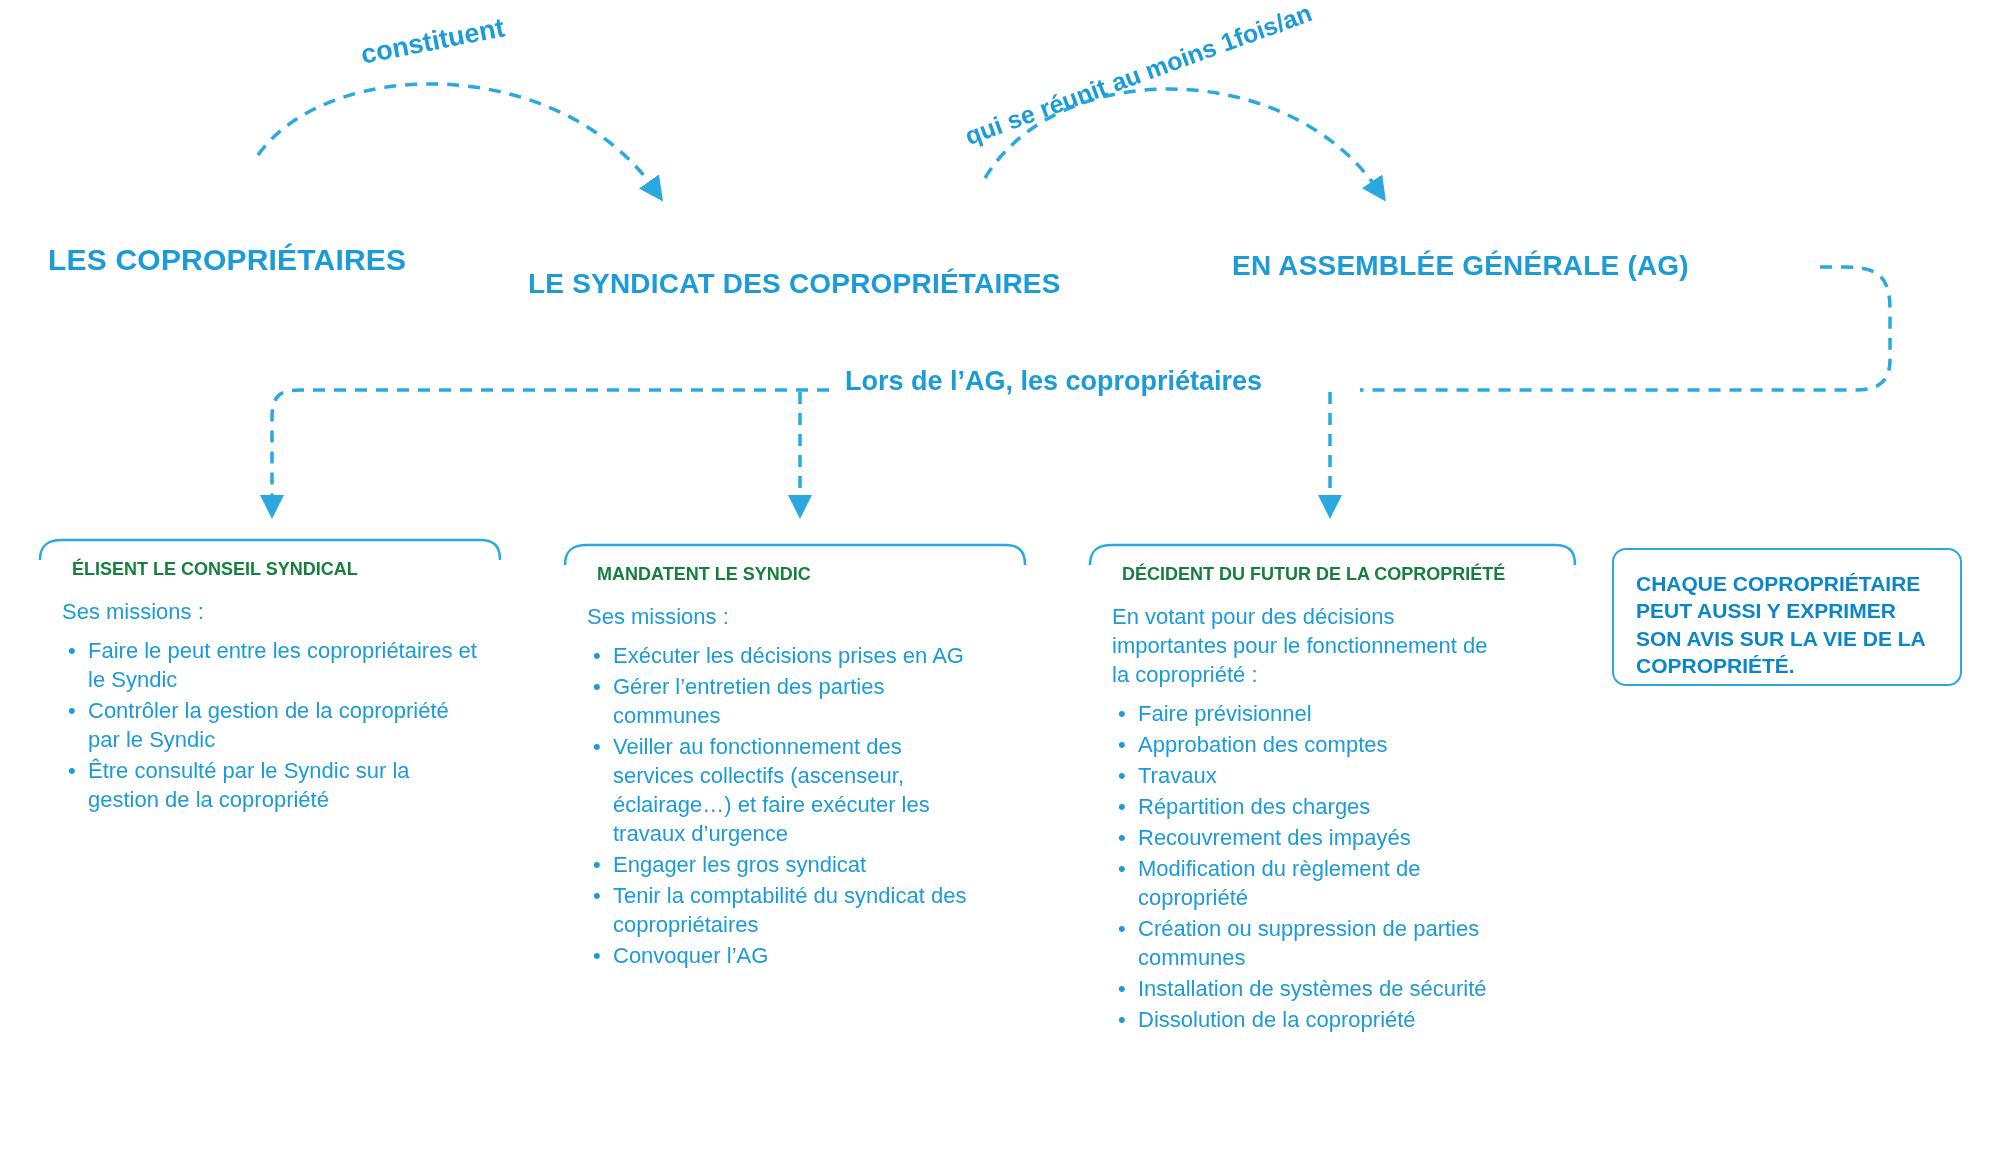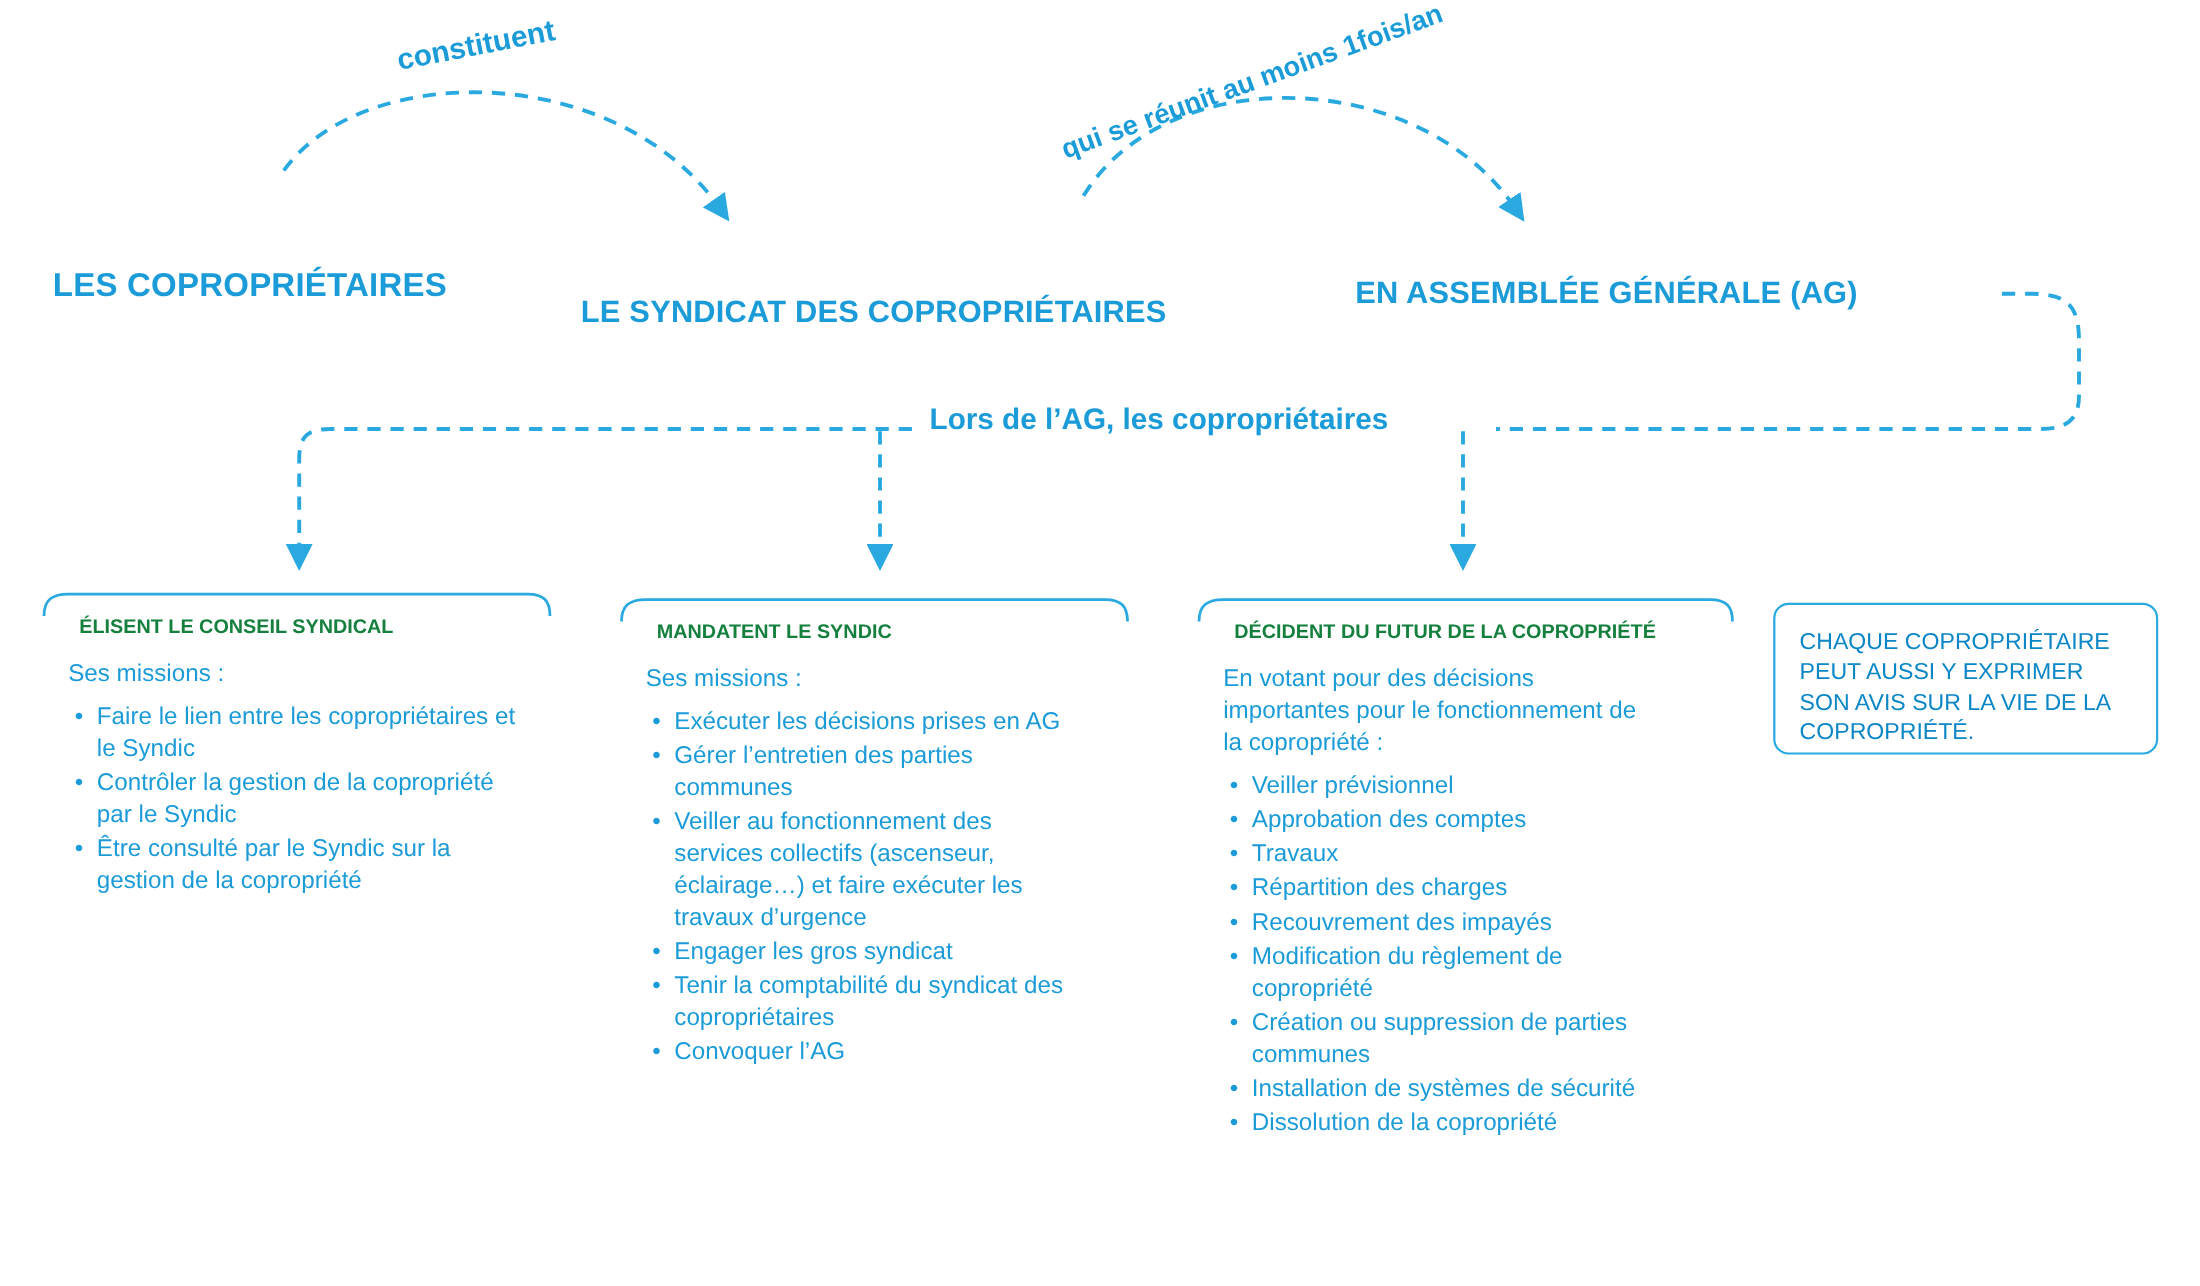--- a/index.html
+++ b/index.html
@@ -118,21 +118,21 @@
 
   #card-chaque {
     left: 1612px;
     top: 548px;
     width: 350px;
     height: 138px;
     padding: 20px 22px;
   }
   #card-chaque .strongblock {
     font-size: 21px;
-    font-weight: normal;
+    font-weight: bold;
     line-height: 1.3;
     color: #0b86c6;
     text-transform: uppercase;
     margin: 0;
   }
 </style>
 </head>
 <body>
 
 <div id="stage">
@@ -171,21 +171,21 @@
   <div class="curve-label" id="lbl-constituent">constituent</div>
 
   <div class="curve-label" id="lbl-reunit">qui se réunit au moins 1fois/an</div>
 
   <div id="lbl-lorsdelag">Lors de l’AG, les copropriétaires</div>
 
   <div class="card" id="card-conseil">
     <h3>ÉLISENT LE CONSEIL SYNDICAL</h3>
     <p>Ses missions :</p>
     <ul>
-      <li>Faire le lien entre les copropriétaires et le Syndic</li>
+      <li>Faire le peut entre les copropriétaires et le Syndic</li>
       <li>Contrôler la gestion de la copropriété par le Syndic</li>
       <li>Être consulté par le Syndic sur la gestion de la copropriété</li>
     </ul>
   </div>
 
   <div class="card" id="card-syndic">
     <h3>MANDATENT LE SYNDIC</h3>
     <p>Ses missions :</p>
     <ul>
       <li>Exécuter les décisions prises en AG</li>
@@ -194,21 +194,21 @@
       <li>Engager les gros syndicat</li>
       <li>Tenir la comptabilité du syndicat des copropriétaires</li>
       <li>Convoquer l’AG</li>
     </ul>
   </div>
 
   <div class="card" id="card-futur">
     <h3>DÉCIDENT DU FUTUR DE LA COPROPRIÉTÉ</h3>
     <p>En votant pour des décisions importantes pour le fonctionnement de la copropriété :</p>
     <ul>
-      <li>Veiller prévisionnel</li>
+      <li>Faire prévisionnel</li>
       <li>Approbation des comptes</li>
       <li>Travaux</li>
       <li>Répartition des charges</li>
       <li>Recouvrement des impayés</li>
       <li>Modification du règlement de copropriété</li>
       <li>Création ou suppression de parties communes</li>
       <li>Installation de systèmes de sécurité</li>
       <li>Dissolution de la copropriété</li>
     </ul>
   </div>

